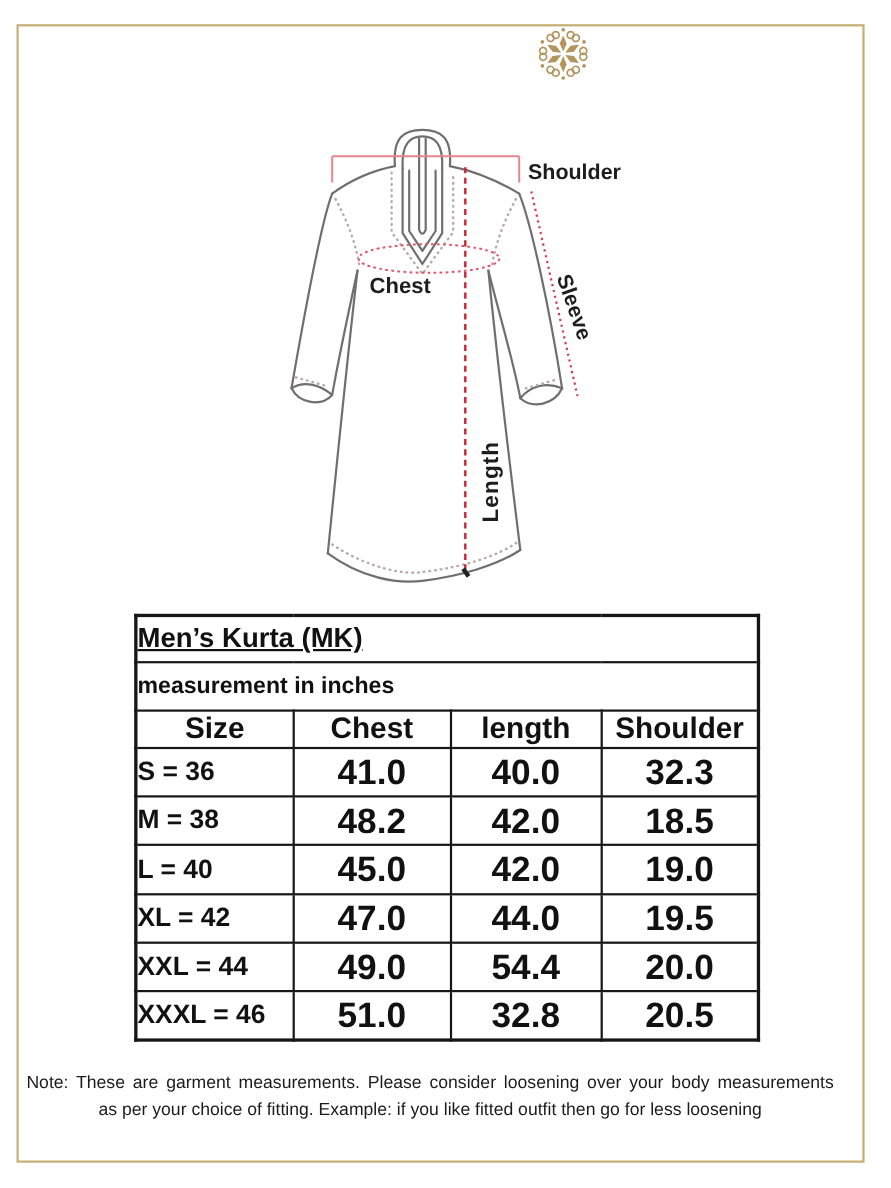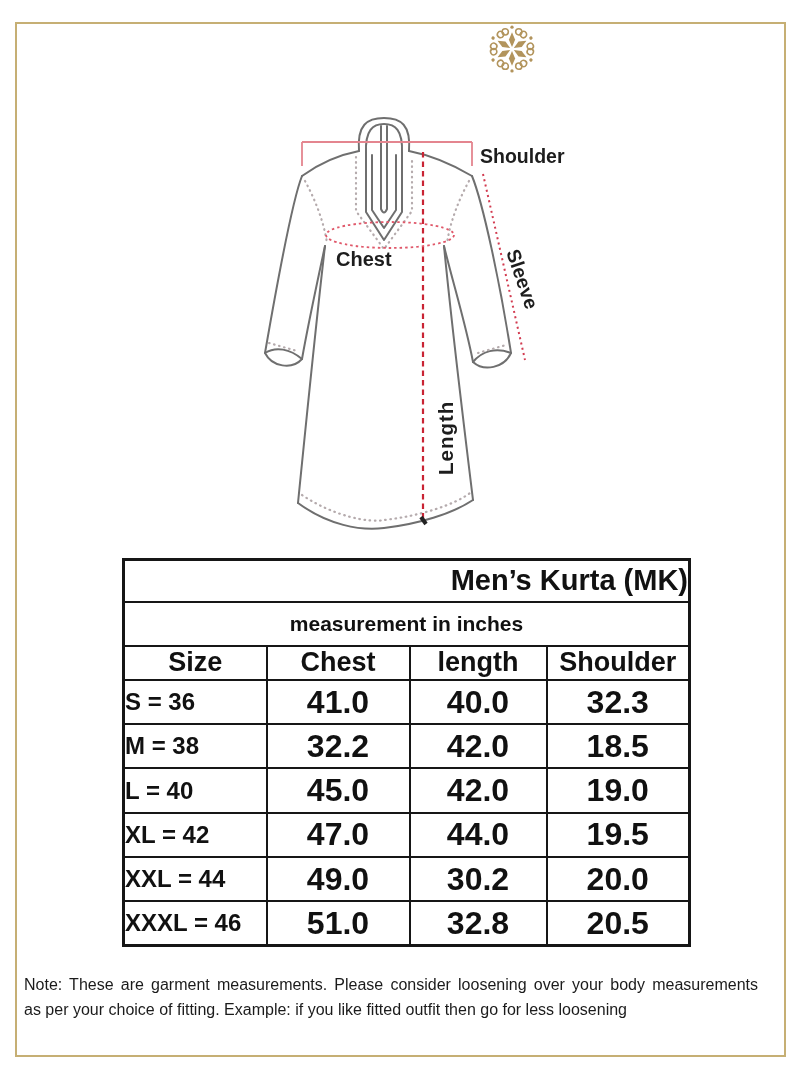--- a/index.html
+++ b/index.html
@@ -18,30 +18,30 @@
   .diagram text{font-family:"Liberation Sans",sans-serif;font-weight:bold;fill:#1d1d1d;}
 
   
   table.size-chart{position:absolute;left:122px;top:558px;width:566px;height:389px;
     border-collapse:collapse;table-layout:fixed;background:#fff;border:3px solid #161616;}
   table.size-chart td,table.size-chart th{border:2px solid #161616;color:#111;padding:0;}
   tr.title-row{height:41px;}
   tr.sub-row{height:43px;}
   tr.head-row{height:33px;}
   tr.data-row{height:43px;}
-  .t-title{font-size:29px;font-weight:bold;text-align:right;}
-  .t-sub{font-size:21px;font-weight:bold;text-align:center;}
+  .t-title{font-size:25px;font-weight:bold;text-align:left;text-decoration:underline;}
+  .t-sub{font-size:21px;font-weight:bold;text-align:left;}
   th.col-head{font-size:27px;font-weight:bold;text-align:center;}
   td.size-cell{font-size:24px;font-weight:bold;text-align:left;padding-left:10px;}
   td.num-cell{font-size:32px;font-weight:bold;text-align:center;}
 
   
   .note{position:absolute;left:24px;top:972px;width:734px;font-size:16px;color:#1b1b1b;line-height:25px;}
   .note .l1{text-align:justify;text-align-last:justify;white-space:nowrap;}
-  .note .l2{text-align:left;white-space:nowrap;}
+  .note .l2{text-align:center;white-space:nowrap;}
 </style>
 </head>
 <body>
 
 <div class="page">
   <div class="frame"></div>
 
   <svg class="ornament" viewBox="-24 -24 48 48" aria-hidden="true">
     <defs>
       <g id="orn-unit">
@@ -122,40 +122,40 @@
         <th class="col-head">Shoulder</th>
       </tr>
       <tr class="data-row">
         <td class="size-cell">S = 36</td>
         <td class="num-cell">41.0</td>
         <td class="num-cell">40.0</td>
         <td class="num-cell">32.3</td>
       </tr>
       <tr class="data-row">
         <td class="size-cell">M = 38</td>
-        <td class="num-cell">32.2</td>
+        <td class="num-cell">48.2</td>
         <td class="num-cell">42.0</td>
         <td class="num-cell">18.5</td>
       </tr>
       <tr class="data-row">
         <td class="size-cell">L = 40</td>
         <td class="num-cell">45.0</td>
         <td class="num-cell">42.0</td>
         <td class="num-cell">19.0</td>
       </tr>
       <tr class="data-row">
         <td class="size-cell">XL = 42</td>
         <td class="num-cell">47.0</td>
         <td class="num-cell">44.0</td>
         <td class="num-cell">19.5</td>
       </tr>
       <tr class="data-row">
         <td class="size-cell">XXL = 44</td>
         <td class="num-cell">49.0</td>
-        <td class="num-cell">30.2</td>
+        <td class="num-cell">54.4</td>
         <td class="num-cell">20.0</td>
       </tr>
       <tr class="data-row">
         <td class="size-cell">XXXL = 46</td>
         <td class="num-cell">51.0</td>
         <td class="num-cell">32.8</td>
         <td class="num-cell">20.5</td>
       </tr>
     </tbody>
   </table>

